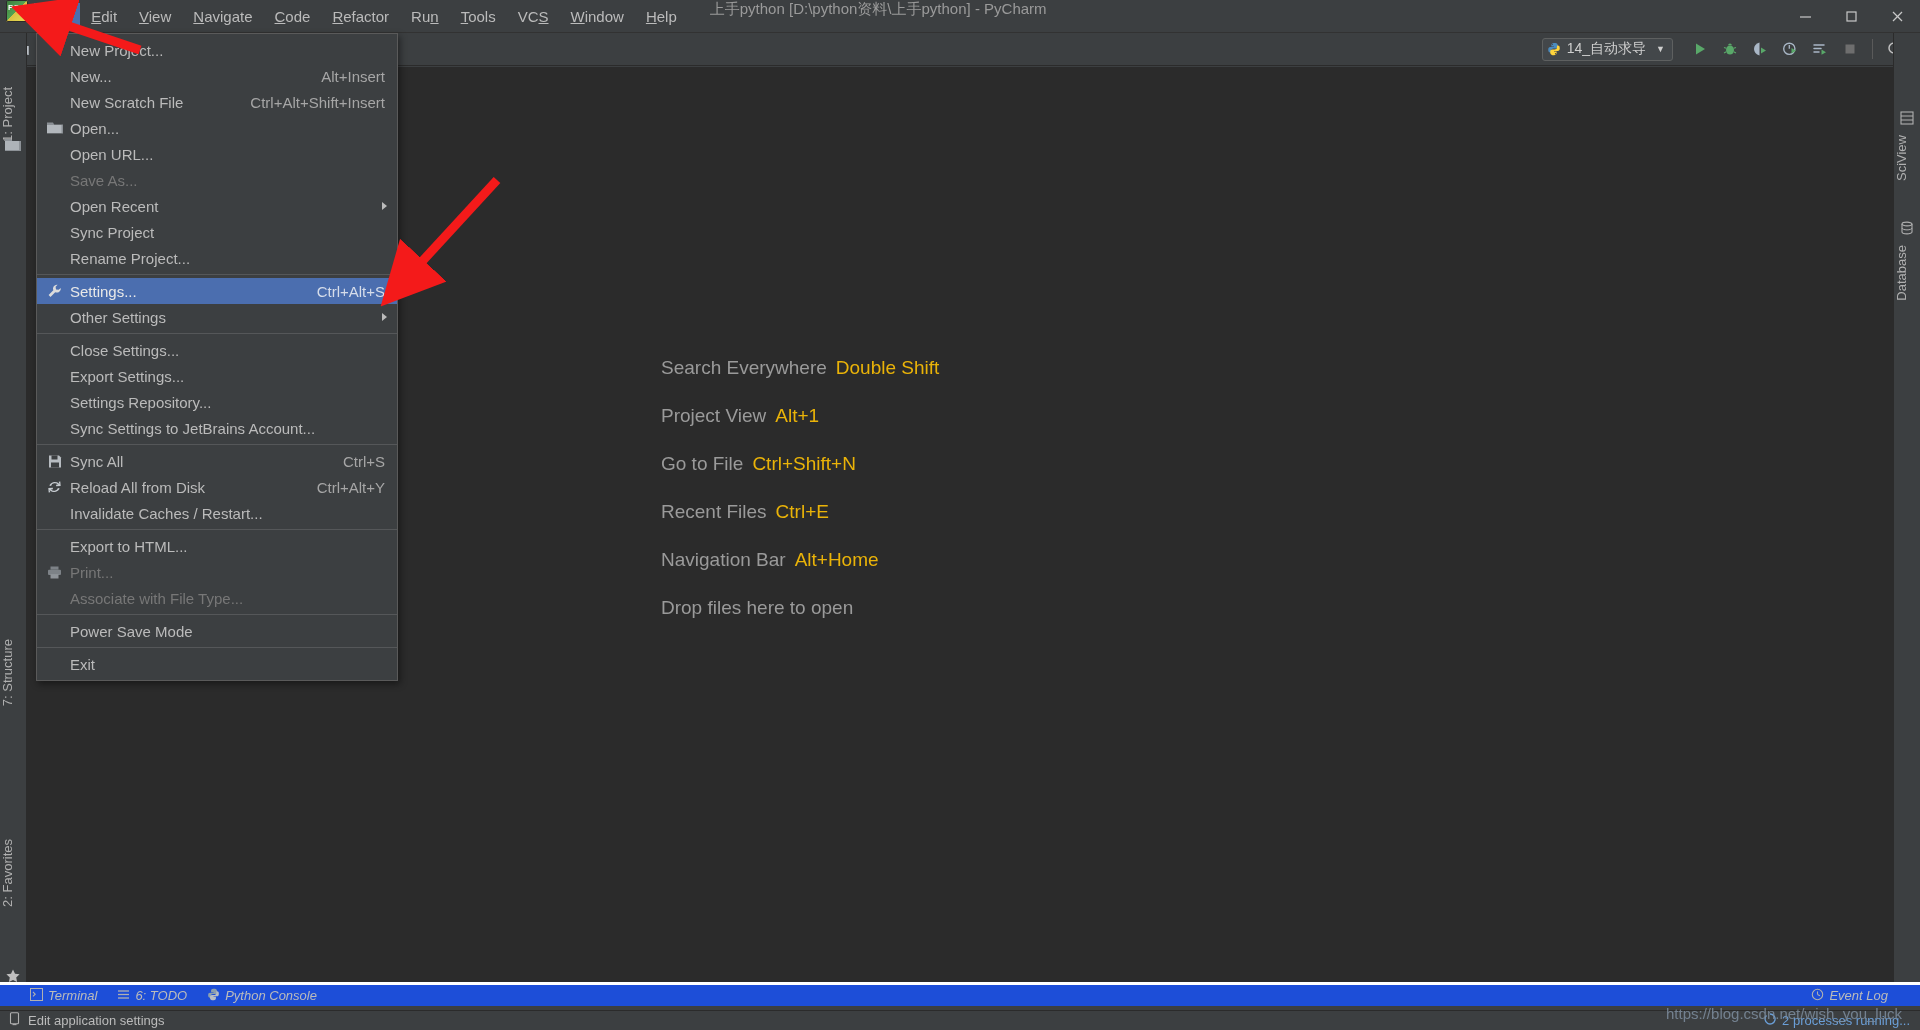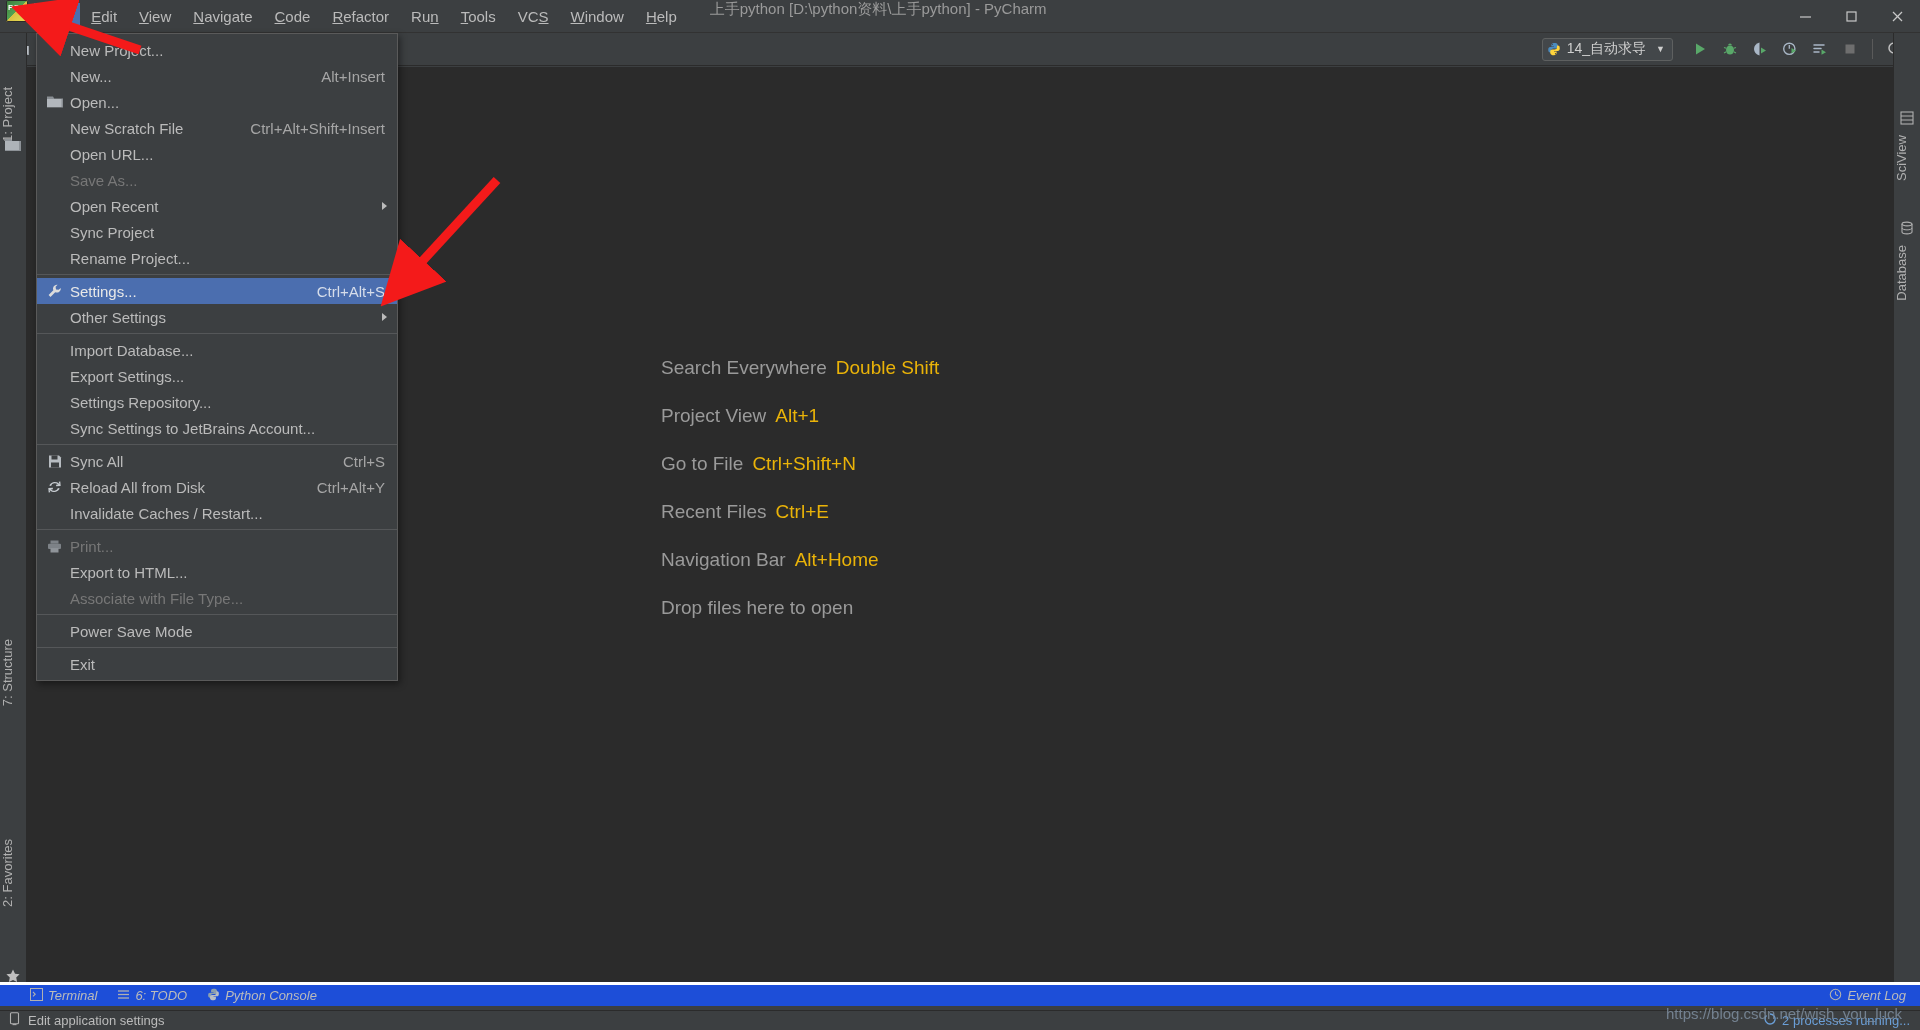--- a/index.html
+++ b/index.html
@@ -141,21 +141,21 @@
   .msep{ height:1px; background:#555759; margin:3px 0; }
 
   
   #bottom-tabs{
     position:absolute; left:0; right:0; bottom:24px; height:24px;
     background:#1d4ed8; border-top:3px solid #ffffff;
     display:flex; align-items:center; padding-left:30px; gap:20px;font-style:italic;
   }
   .btab{ display:flex; align-items:center; gap:5px; font-size:13px; color:#bbbbbb; white-space:nowrap;}
   #event-log{
-    margin-left:auto; margin-right:14px;
+    margin-left:auto; margin-right:32px;
     display:flex; align-items:center; gap:5px; font-size:13px; color:#bbbbbb;justify-content:flex-end;
   }
   #statusbar{
     position:absolute; left:0; right:0; bottom:0; height:20px;
     background:#3c3f41; border-top:1px solid #2b2b2b;
     display:flex; align-items:center; padding-left:8px;
     font-size:13px; color:#bbbbbb;
   }
   #status-msg{ display:flex; align-items:center; gap:7px; }
   #status-right{ margin-left:auto; margin-right:10px; display:flex; align-items:center; gap:6px; font-size:13px;}
@@ -365,35 +365,35 @@
   <div class="mi">
     <span class="mlabel">New Project...</span>
   </div>
 
   <div class="mi">
     <span class="mlabel">New...</span>
     <span class="mshort">Alt+Insert</span>
   </div>
 
   <div class="mi">
+    <span class="mlabel">New Scratch File</span>
+    <span class="mshort">Ctrl+Alt+Shift+Insert</span>
+  </div>
+
+  <div class="mi">
     <span class="micon">
       <svg width="16" height="13" viewBox="0 0 16 13">
           <path d="M0 1h6l1.2 2H16v9H0z" fill="#8a8f94"></path>
           <path d="M0 3.5h14.5v8H0z" fill="#b2b7bc"></path>
         </svg>
     </span>
     <span class="mlabel">Open...</span>
   </div>
 
   <div class="mi">
-    <span class="mlabel">New Scratch File</span>
-    <span class="mshort">Ctrl+Alt+Shift+Insert</span>
-  </div>
-
-  <div class="mi">
     <span class="mlabel">Open URL...</span>
   </div>
 
   <div class="mi disabled">
     <span class="mlabel">Save As...</span>
   </div>
 
   <div class="mi">
     <span class="mlabel">Open Recent</span>
     <span class="msub"></span>
@@ -420,21 +420,21 @@
   </div>
 
   <div class="mi">
     <span class="mlabel">Other Settings</span>
     <span class="msub"></span>
   </div>
 
   <div class="msep"></div>
 
   <div class="mi">
-    <span class="mlabel">Import Database...</span>
+    <span class="mlabel">Close Settings...</span>
   </div>
 
   <div class="mi">
     <span class="mlabel">Export Settings...</span>
   </div>
 
   <div class="mi">
     <span class="mlabel">Settings Repository...</span>
   </div>
 
@@ -465,34 +465,34 @@
     </span>
     <span class="mlabel">Reload All from Disk</span>
     <span class="mshort">Ctrl+Alt+Y</span>
   </div>
 
   <div class="mi">
     <span class="mlabel">Invalidate Caches / Restart...</span>
   </div>
 
   <div class="msep"></div>
+
+  <div class="mi">
+    <span class="mlabel">Export to HTML...</span>
+  </div>
 
   <div class="mi disabled">
     <span class="micon">
       <svg width="15" height="14" viewBox="0 0 15 14">
         <rect x="3.5" y="1" width="8" height="3.2" fill="#7d8287"></rect>
         <rect x="1" y="4.2" width="13" height="5.2" rx="1" fill="#7d8287"></rect>
         <rect x="3.5" y="8.6" width="8" height="4.4" fill="#8f9499"></rect>
       </svg>
     </span>
     <span class="mlabel">Print...</span>
-  </div>
-
-  <div class="mi">
-    <span class="mlabel">Export to HTML...</span>
   </div>
 
   <div class="mi disabled">
     <span class="mlabel">Associate with File Type...</span>
   </div>
 
   <div class="msep"></div>
 
   <div class="mi">
     <span class="mlabel">Power Save Mode</span>

